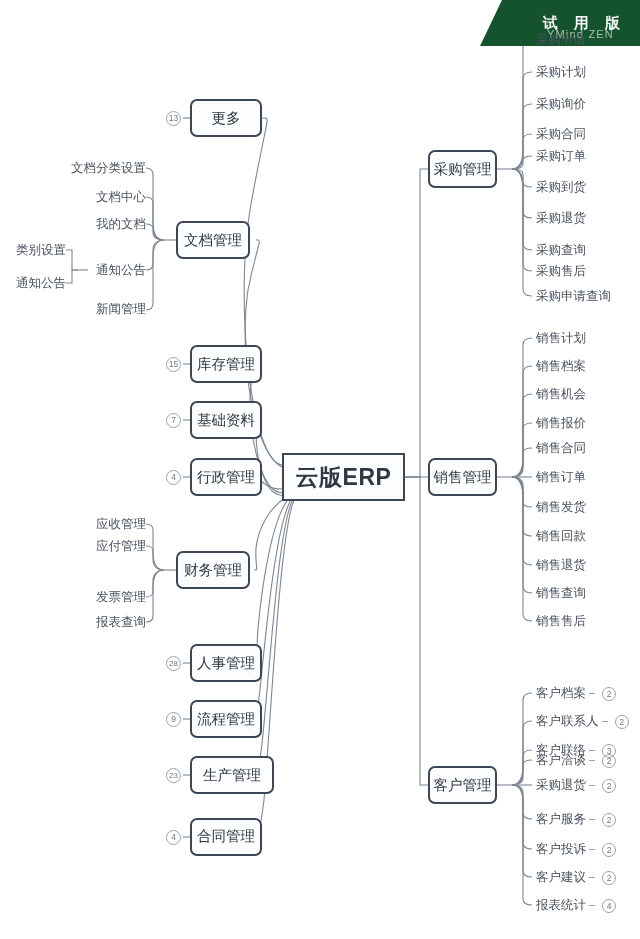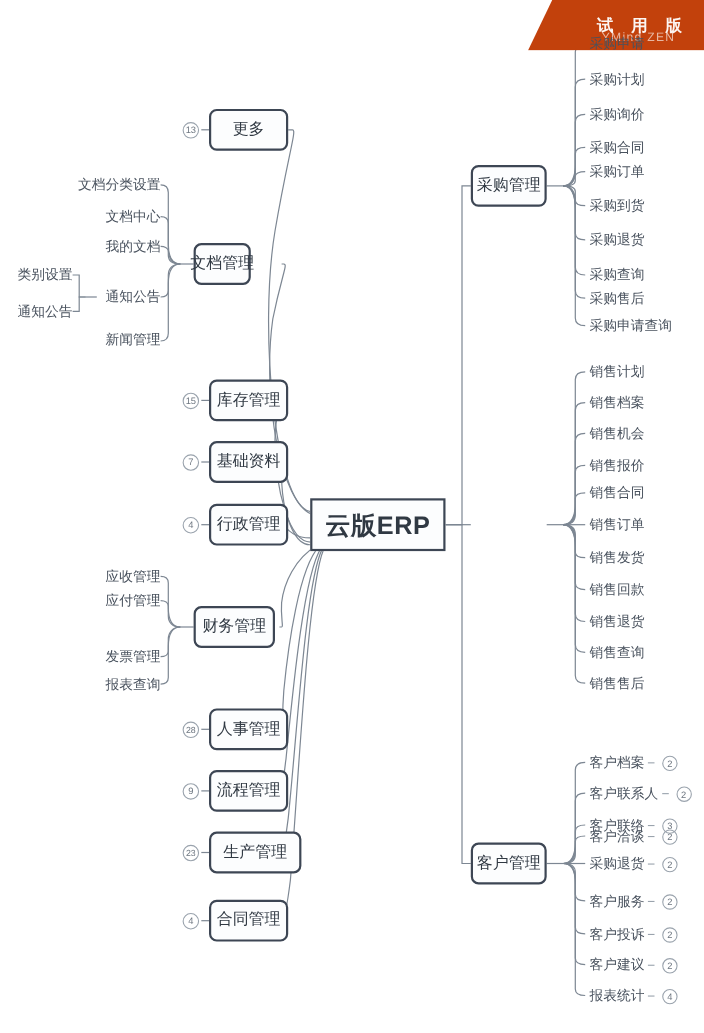--- a/index.html
+++ b/index.html
@@ -34,21 +34,21 @@
   
   .leaf .ibadge{display:inline-block;width:14px;height:14px;border-radius:50%;
        border:1px solid #9aa3ad;color:#6d7680;font-size:8.5px;line-height:12px;
        text-align:center;box-sizing:border-box;vertical-align:middle;
        margin-left:7px;}
   .leaf .dash{display:inline-block;width:6px;border-top:1px solid #9aa3ad;
        vertical-align:middle;margin-left:3px;position:relative;top:-1px;}
 
   
   #trial-banner{position:absolute;right:0;top:0;width:160px;height:46px;
-     background:#c2410c;
+     background:#14532d;
      clip-path:polygon(22px 0, 160px 0, 160px 46px, 0 46px);
      display:flex;align-items:center;justify-content:flex-end;
      padding-right:14px;box-sizing:border-box;}
   #trial-banner .txt{color:#ffffff;font-size:15px;letter-spacing:6px;
      font-weight:bold;opacity:.95;}
   #wm{position:absolute;right:26px;top:28px;color:#ffffff;opacity:.62;
       font-size:11px;letter-spacing:1.2px;}
 </style>
 </head>
 <body>
@@ -141,20 +141,23 @@
     <span class="txt">试 用 版</span>
   </div>
   <div id="wm">YMind ZEN</div>
 
   <div class="node center" style="left:282px;top:453px;width:123px;height:48px;">
     <span>云版ERP</span>
   </div>
 
   <div class="node branch" style="left:428px;top:150px;width:69px;height:38px;">
     <span>采购管理</span>
+  </div>
+  <div class="node branch" style="left:428px;top:458px;width:69px;height:38px;">
+    <span>销售管理</span>
   </div>
   <div class="node branch" style="left:428px;top:766px;width:69px;height:38px;">
     <span>客户管理</span>
   </div>
 
   <div class="leaf right" style="left:536px;top:34px;">
     <span>采购申请</span></div>
   <div class="leaf right" style="left:536px;top:66px;">
     <span>采购计划</span></div>
   <div class="leaf right" style="left:536px;top:98px;">
@@ -214,21 +217,21 @@
   <div class="leaf right" style="left:536px;top:871px;">
     <span>客户建议</span><span class="dash"></span><span class="ibadge">2</span></div>
   <div class="leaf right" style="left:536px;top:899px;">
     <span>报表统计</span><span class="dash"></span><span class="ibadge">4</span></div>
 
   <div class="node branch" style="left:190px;top:99px;width:72px;height:38px;">
     <span>更多</span>
   </div>
   <div class="badge" style="left:166px;top:111px;">13</div>
 
-  <div class="node branch" style="left:176px;top:221px;width:52px;height:38px;">
+  <div class="node branch" style="left:176px;top:221px;width:74px;height:38px;">
     <span>文档管理</span>
   </div>
 
   <div class="node branch" style="left:190px;top:345px;width:72px;height:38px;">
     <span>库存管理</span>
   </div>
   <div class="badge" style="left:166px;top:357px;">15</div>
 
   <div class="node branch" style="left:190px;top:401px;width:72px;height:38px;">
     <span>基础资料</span>

